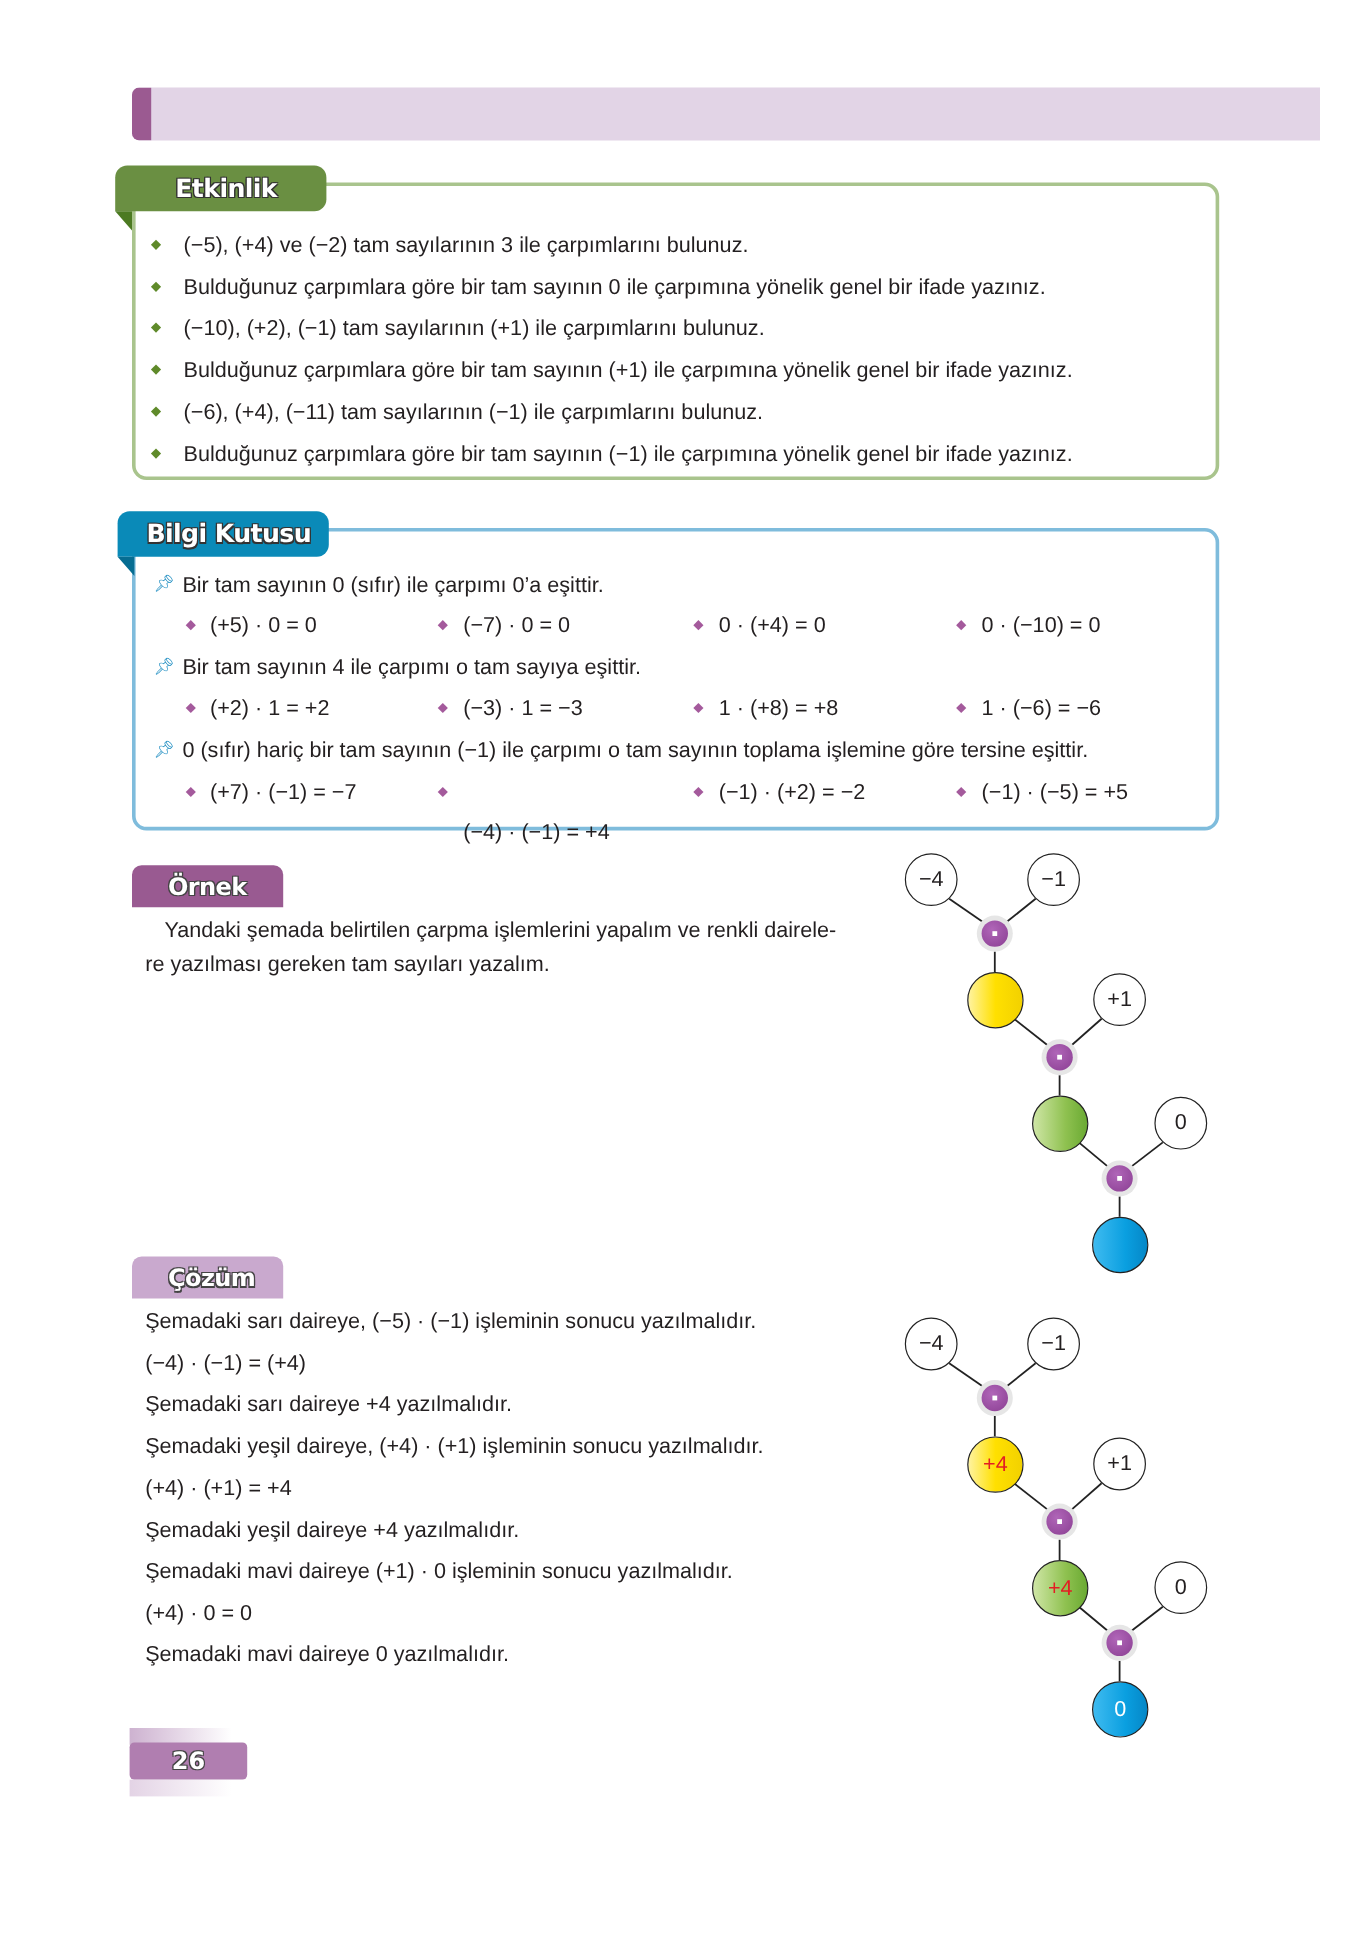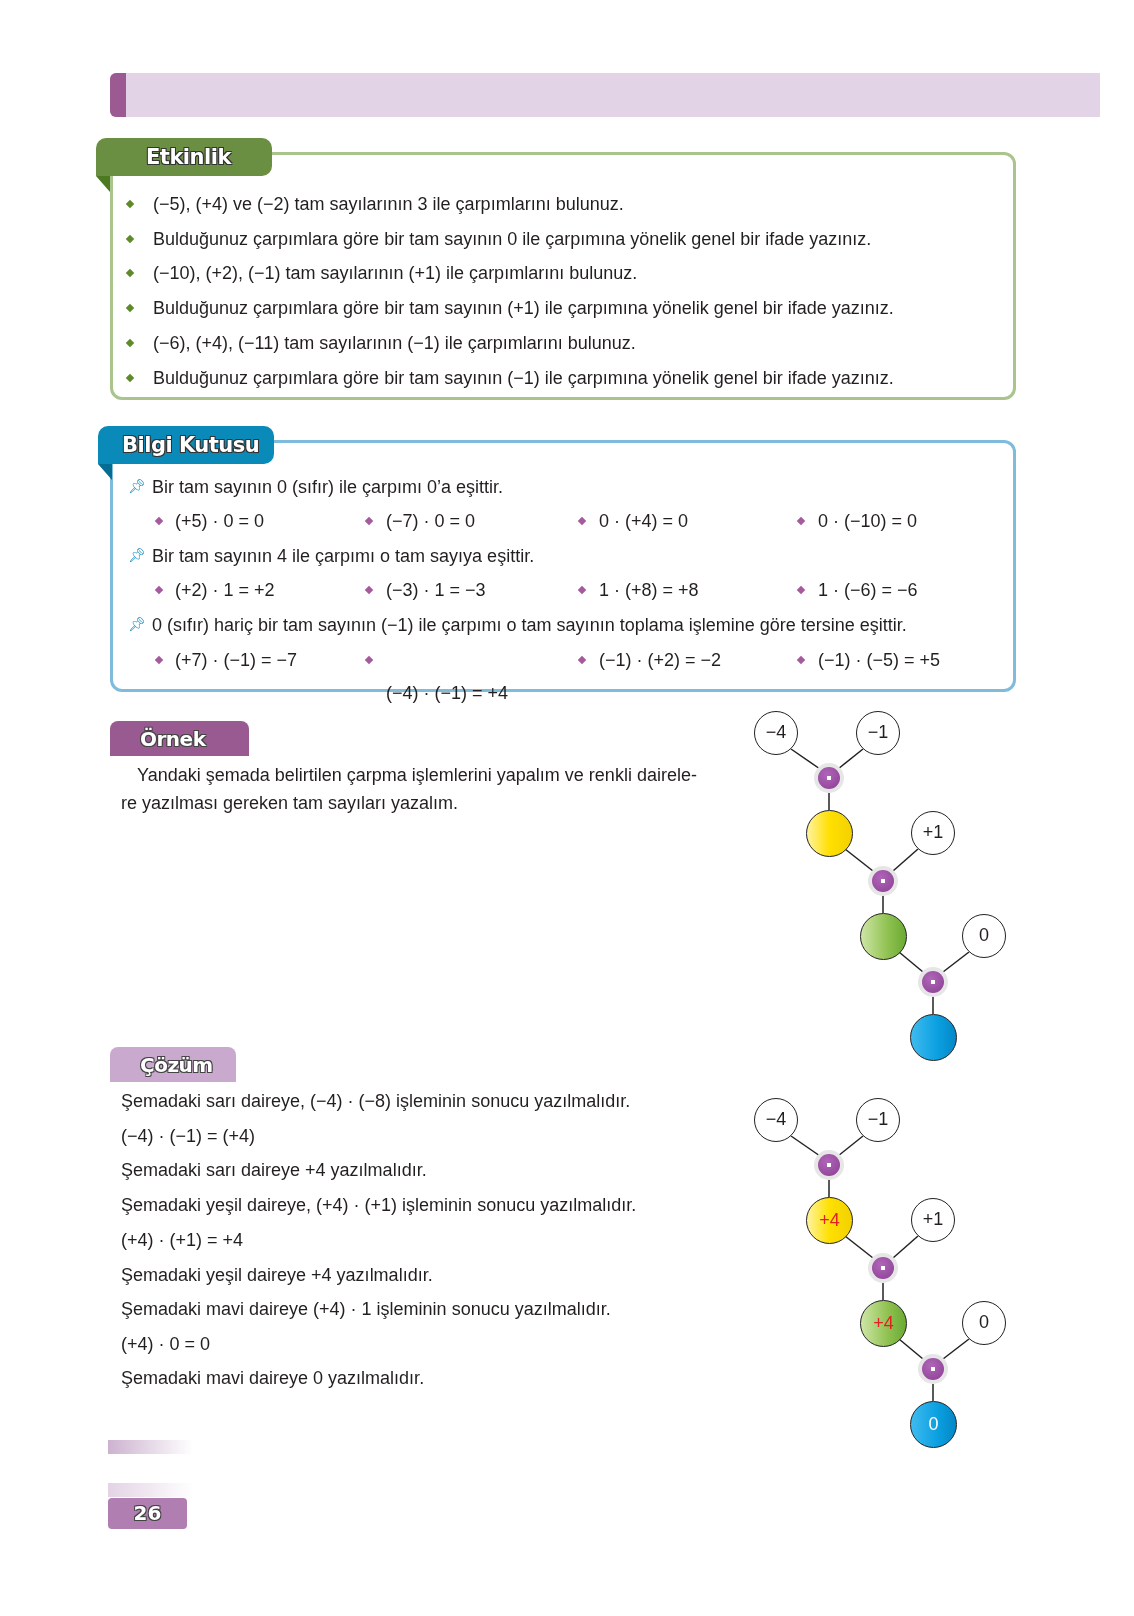--- a/index.html
+++ b/index.html
@@ -15,39 +15,39 @@
   .tab { position:absolute; height:38px; border-radius:10px 10px 10px 0; color:#fff; font-weight:bold; font-size:21px; line-height:38px; box-sizing:border-box; padding-left:50px;
          text-shadow: -1px -1px 0 #333, 1px -1px 0 #333, -1px 1px 0 #333, 1px 1px 0 #333; font-family:"DejaVu Sans", sans-serif; letter-spacing:-0.5px; }
   .tab-etk { left:96px; top:138px; width:176px; background:#6a8f42; }
   .tab-bilgi { left:98px; top:426px; width:176px; background:#0a8ab8; padding-left:24px; }
   .fold { position:absolute; width:0; height:0; }
   .fold-etk { left:96px; top:176px; border-top:16px solid #4c7a22; border-left:14px solid transparent; }
   .fold-bilgi { left:98px; top:464px; border-top:16px solid #066d92; border-left:14px solid transparent; }
 
   .tab-flat { position:absolute; height:35px; border-radius:8px 8px 0 0; color:#fff; font-weight:bold; font-size:20px; line-height:36px; padding-left:30px; box-sizing:border-box;
               text-shadow: -1px -1px 0 #444, 1px -1px 0 #444, -1px 1px 0 #444, 1px 1px 0 #444; font-family:"DejaVu Sans", sans-serif; letter-spacing:-0.5px; }
-  .tab-ornek { left:110px; top:721px; width:139px; background:#995a91; }
+  .tab-ornek { left:110px; top:721px; width:126px; background:#995a91; }
   .tab-cozum { left:110px; top:1047px; width:126px; background:#c9a9ce; }
 
   .line { position:absolute; font-size:18px; white-space:nowrap; line-height:22px; }
   .bullet-g { position:absolute; width:6px; height:6px; background:#5f8a2a; transform:rotate(45deg); }
   .bullet-p { position:absolute; width:6px; height:6px; background:#a45a9c; transform:rotate(45deg); }
   .pin { position:absolute; font-size:14px; color:#1a8bc0; line-height:14px; }
 
   .node { position:absolute; border:1.5px solid #222; border-radius:50%; box-sizing:border-box; text-align:center; font-size:18px; background:#fff; }
   .op { position:absolute; width:30px; height:30px; border-radius:50%; background:#e6e6e6; box-sizing:border-box; }
   .op-inner { position:absolute; left:4px; top:4px; width:22px; height:22px; border-radius:50%; background:radial-gradient(circle at 40% 35%, #b066b8, #8a3e92); }
   .op-dot { position:absolute; left:9px; top:9px; width:4px; height:4px; background:#fff; }
   .yellow { background:linear-gradient(90deg,#fff3a0,#ffe000 50%,#f2d100); }
   .green { background:linear-gradient(90deg,#cfe6a6,#8fc150 60%,#6aaa33); }
   .blue { background:linear-gradient(90deg,#3fbbf0,#0a9fe0 60%,#0587c7); }
   .red-text { color:#e31e24; }
 
-  .pagenum { position:absolute; left:108px; top:1452px; width:79px; height:31px; background:#b07eb0; border-radius:4px; color:#fff; font-weight:bold; font-size:20px; line-height:31px; text-align:center; font-family:"DejaVu Sans", sans-serif;
-             text-shadow: -1px -1px 0 #444, 1px -1px 0 #444, -1px 1px 0 #444, 1px 1px 0 #444; margin-top: 46px; }
+  .pagenum { position:absolute; left:108px; top:1452px; width:98px; height:31px; background:#b07eb0; border-radius:4px; color:#fff; font-weight:bold; font-size:20px; line-height:31px; text-align:center; font-family:"DejaVu Sans", sans-serif;
+             text-shadow: -1px -1px 0 #444, 1px -1px 0 #444, -1px 1px 0 #444, 1px 1px 0 #444; }
   .pagenum-fade { position:absolute; left:108px; top:1440px; width:85px; height:14px; background:linear-gradient(90deg,#cdb2d0,#ffffff); }
   .pagenum-fade2 { position:absolute; left:108px; top:1483px; width:85px; height:14px; background:linear-gradient(90deg,#e3d3e5,#ffffff); }
   svg.edges { position:absolute; left:0; top:0; width:1134px; height:1616px; pointer-events:none; }
 </style>
 </head>
 <body>
 
 <div class="abs header-bar">
   <div class="header-cap"></div>
 </div>
@@ -159,27 +159,27 @@
   <div class="op" style="left:918px;top:967px">
       <div class="op-inner">
         <div class="op-dot"></div>
       </div>
     </div>
   <div class="node blue" style="left:910px;top:1014px;width:47px;height:47px;line-height:44px;color:#fff"></div>
 </div>
 
 <div class="tab-flat tab-cozum">Çözüm</div>
 <div>
-  <div class="line" style="left:121px;top:1090px">Şemadaki sarı daireye, (−4) · (−8) işleminin sonucu yazılmalıdır.</div>
+  <div class="line" style="left:121px;top:1090px">Şemadaki sarı daireye, (−5) · (−1) işleminin sonucu yazılmalıdır.</div>
   <div class="line" style="left:121px;top:1125px">(−4) · (−1) = (+4)</div>
   <div class="line" style="left:121px;top:1159px">Şemadaki sarı daireye +4 yazılmalıdır.</div>
   <div class="line" style="left:121px;top:1194px">Şemadaki yeşil daireye, (+4) · (+1) işleminin sonucu yazılmalıdır.</div>
   <div class="line" style="left:121px;top:1229px">(+4) · (+1) = +4</div>
   <div class="line" style="left:121px;top:1264px">Şemadaki yeşil daireye +4 yazılmalıdır.</div>
-  <div class="line" style="left:121px;top:1298px">Şemadaki mavi daireye (+4) · 1 işleminin sonucu yazılmalıdır.</div>
+  <div class="line" style="left:121px;top:1298px">Şemadaki mavi daireye (+1) · 0 işleminin sonucu yazılmalıdır.</div>
   <div class="line" style="left:121px;top:1333px">(+4) · 0 = 0</div>
   <div class="line" style="left:121px;top:1367px">Şemadaki mavi daireye 0 yazılmalıdır.</div>
 </div>
 
 <div>
   <div class="node" style="left:754px;top:1098px;width:44px;height:44px;line-height:41px">−4</div>
   <div class="node" style="left:856px;top:1098px;width:44px;height:44px;line-height:41px">−1</div>
   <div class="op" style="left:814px;top:1150px">
       <div class="op-inner">
         <div class="op-dot"></div>

